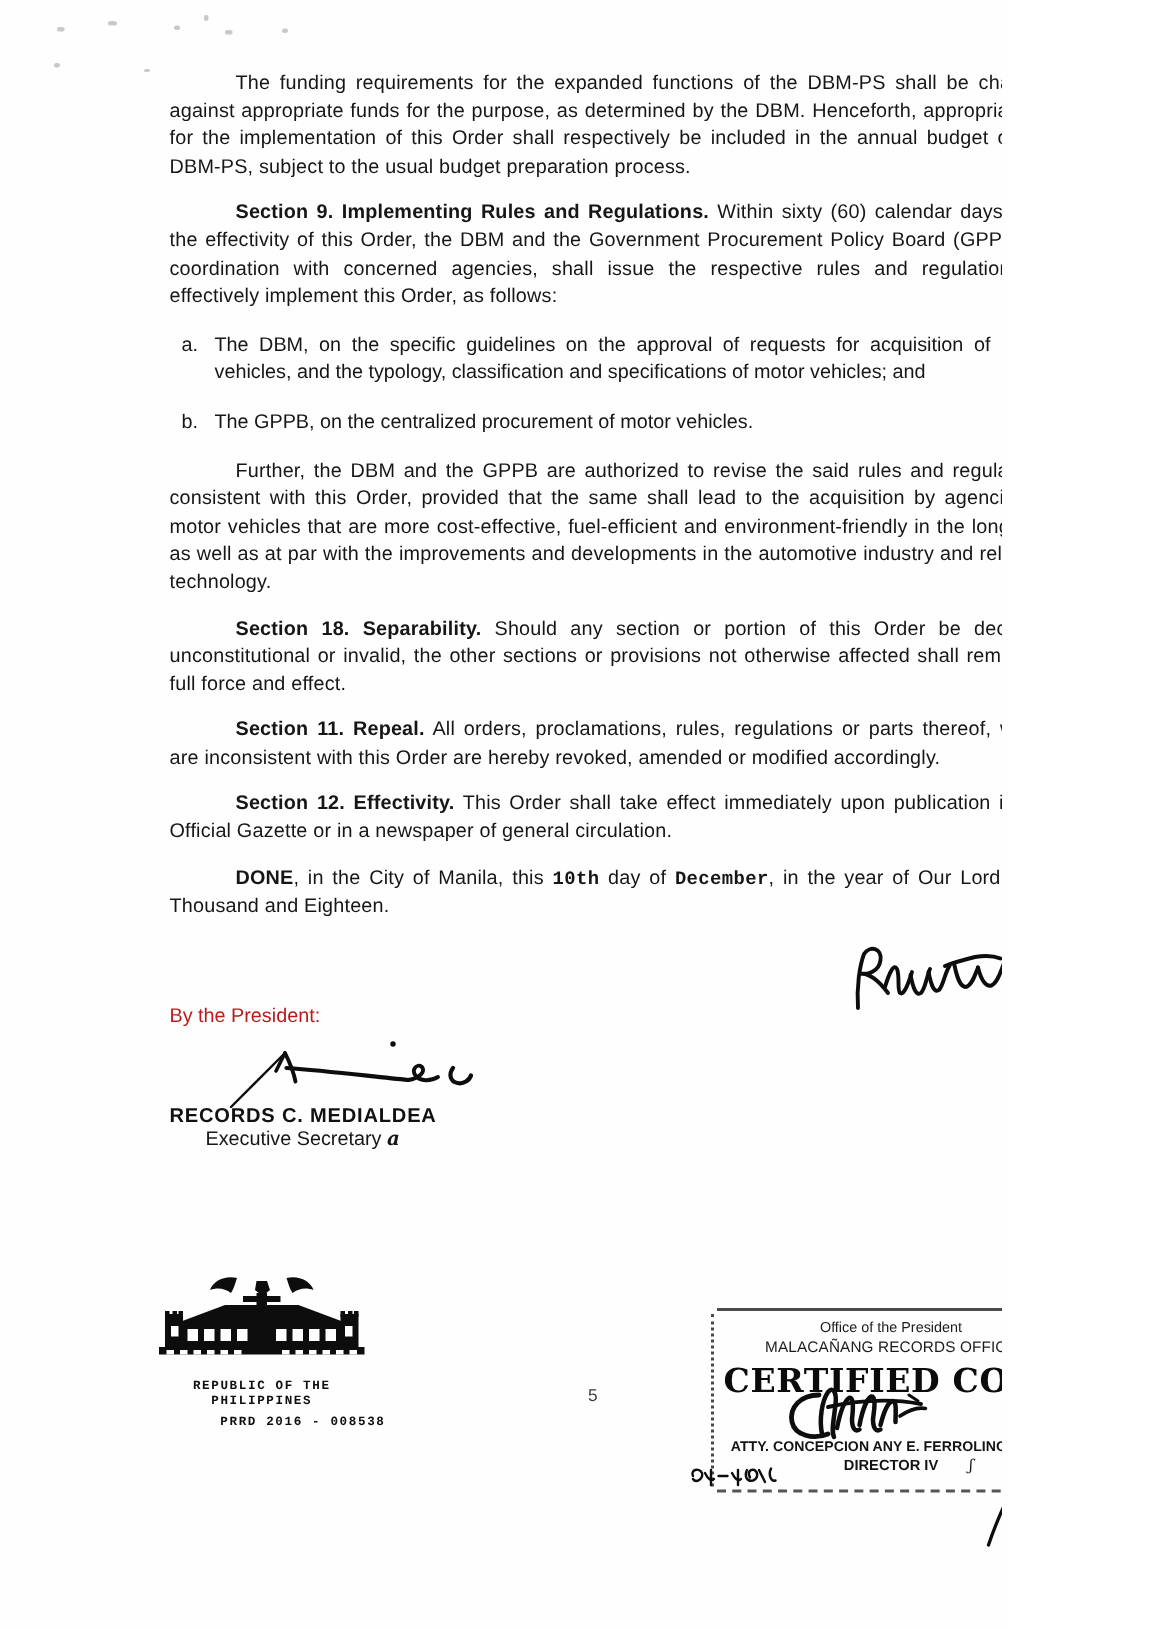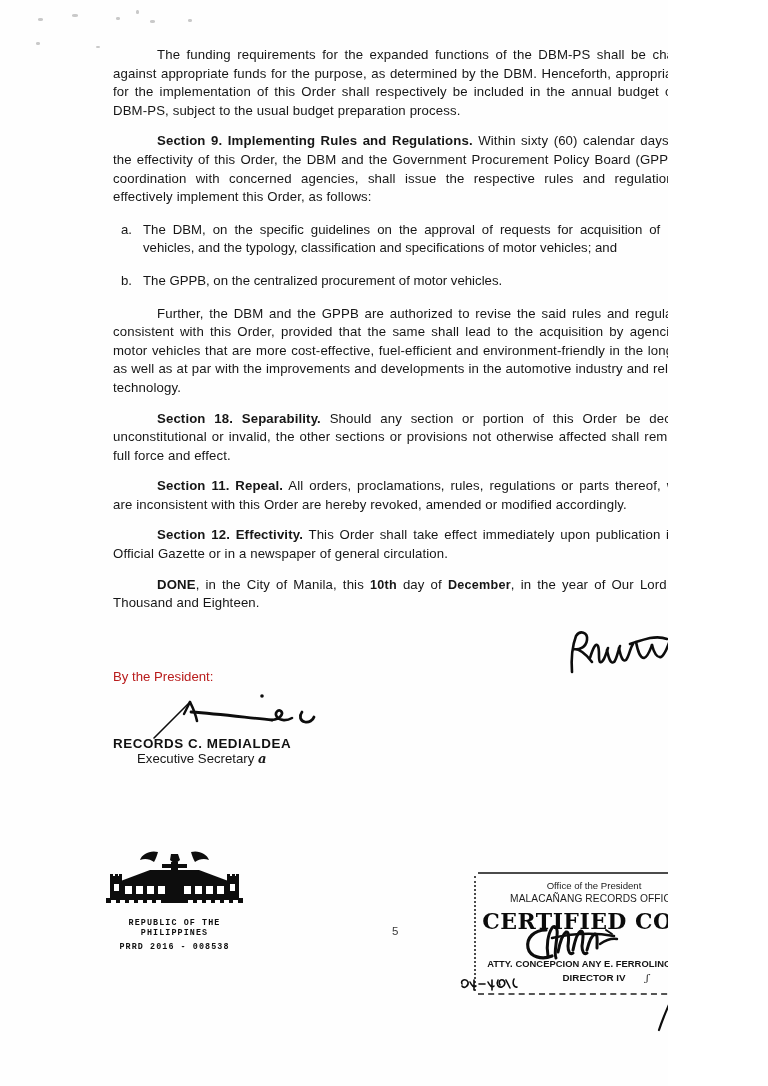--- a/index.html
+++ b/index.html
@@ -57,21 +57,21 @@
     color: #161616;
   }
   .list li .marker {
     position: absolute;
     left: 8px;
     top: 0;
     font-size: 13.2px;
   }
 
   .typed {
-    font-family: Liberation Sans, sans-serif;
+    font-family: Liberation Mono, monospace;
     font-weight: bold;
     font-size: 12.6px;
     letter-spacing: 0.02em;
   }
 
   
   .bythepres {
     position: absolute;
     left: 113px;
     top: 669px;
@@ -150,21 +150,21 @@
     letter-spacing: 0.13em;
     text-align: center;
     color: #0f0f0f;
     margin-top: 4px;
   }
   .emblem-caption2 {
     font-family: "Liberation Mono", monospace;
     font-weight: bold;
     font-size: 8.4px;
     letter-spacing: 0.13em;
-    text-align: center;
+    text-align: right;
     color: #0f0f0f;
     margin-top: 4px;
   }
 
   .page-number {
     position: absolute;
     left: 392px;
     top: 925px;
     font-size: 11.5px;
     color: #3a3a3a;

